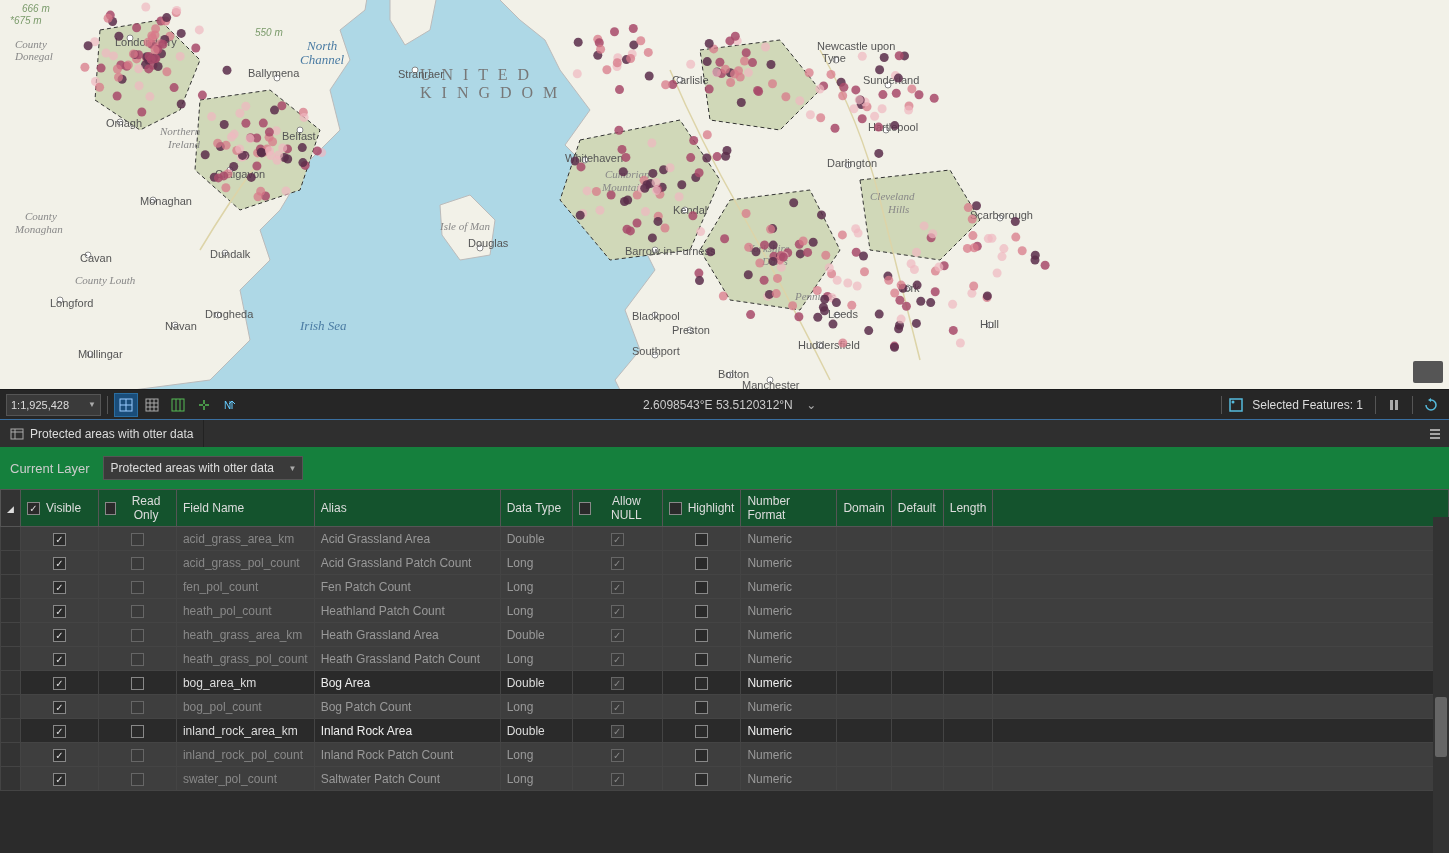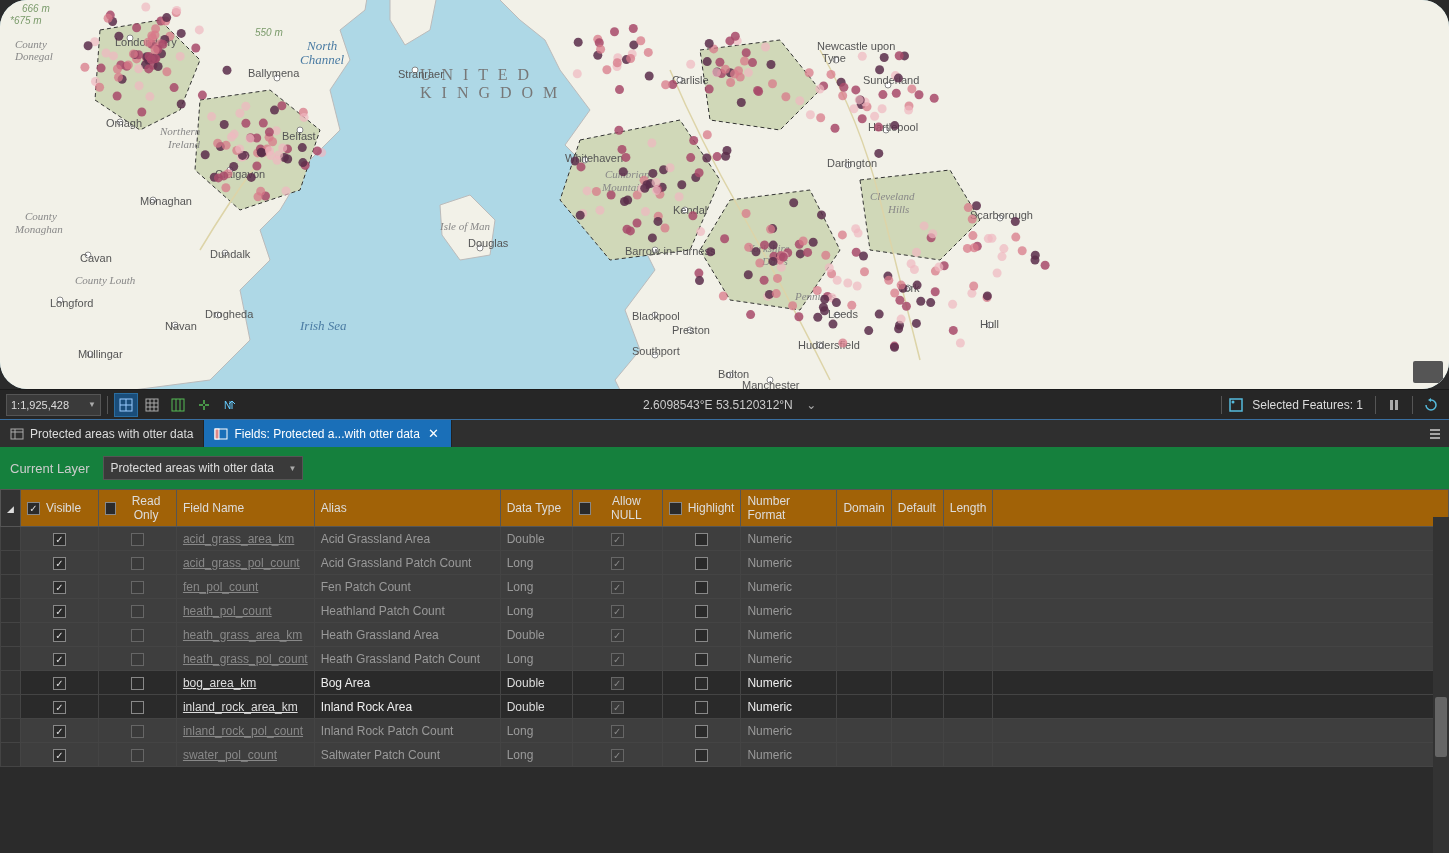--- a/index.html
+++ b/index.html
@@ -13,21 +13,20 @@
   overflow: hidden;
   display: flex;
   flex-direction: column;
 }
 .map-view {
   width: 100%;
   height: 389px;
   background: #aed8e6;
   position: relative;
   overflow: hidden;
-  border-radius: 27px;
 }
 .map-svg { width: 100%; height: 100%; display: block; }
 
 .landmass { fill: #f2f1e8; stroke: #bbb; stroke-width: 1; }
 .protected { fill: #d0d8b8; stroke: #333; stroke-width: 1; stroke-dasharray: 4 3; }
 .road { stroke: #ddd4a8; stroke-width: 1.5; fill: none; }
 .sea-label { fill: #4a7ba3; font-size: 13px; font-style: italic; font-family: Georgia, serif; }
 .place-label { fill: #555; font-size: 11px; }
 .country-label { fill: #777; font-size: 16px; letter-spacing: 3px; font-family: Georgia, serif; text-transform: uppercase; }
 .region-label { fill: #888; font-size: 11px; font-style: italic; font-family: Georgia, serif; }
@@ -114,21 +113,21 @@
   overflow: hidden;
   position: relative;
   background: #2b2b2b;
 }
 .grid {
   border-collapse: collapse;
   width: 100%;
   font-size: 12px;
 }
 .grid th {
-  background: #a16207;
+  background: #14532d;
   border: 1px solid #555;
   padding: 4px 6px;
   text-align: left;
   font-weight: normal;
   color: #ddd;
   height: 26px;
 }
 .grid td {
   border: 1px solid #444;
   padding: 3px 6px;
@@ -166,21 +165,21 @@
 .grid th .th-inner { display: flex; align-items: center; gap: 6px; }
 .vscroll {
   position: absolute; right: 0; top: 28px; bottom: 0; width: 16px;
   background: #333;
 }
 .vscroll .thumb {
   position: absolute; left: 2px; right: 2px; top: 180px; height: 60px;
   background: #666; border-radius: 2px;
 }
 
-.fn-txt { color: #888; text-decoration: underline; }
+.fn-txt { color: #888; }
 .editable .fn-txt { color: #ddd; }
 
 .map-overlay-icon {
   position: absolute; right: 6px; bottom: 6px;
   width: 30px; height: 22px;
   background: #555;
   border-radius: 2px;
 }
 </style>
 </head>
@@ -757,28 +756,20 @@
 
 <div class="tab-strip">
   <div class="tab inactive">
     <svg width="14" height="14">
         <rect x="1" y="2" width="12" height="10" fill="none" stroke="#aaa"></rect>
         <line x1="1" y1="5" x2="13" y2="5" stroke="#aaa"></line>
         <line x1="5" y1="2" x2="5" y2="12" stroke="#aaa"></line>
       </svg>
     <span>Protected areas with otter data</span>
   </div>
-  <div class="tab active">
-    <svg width="14" height="14">
-        <rect x="1" y="2" width="12" height="10" fill="none" stroke="#fff"></rect>
-        <rect x="1" y="2" width="4" height="10" fill="#d88" stroke="#fff"></rect>
-      </svg>
-    <span><span>Fields:</span>  <span>Protected a...with otter data</span></span>
-    <span class="tab-close">✕</span>
-  </div>
   <div class="menu-btn">
     <svg width="14" height="14">
         <line x1="2" y1="3" x2="12" y2="3" stroke="#ccc" stroke-width="1.5"></line>
         <line x1="2" y1="7" x2="12" y2="7" stroke="#ccc" stroke-width="1.5"></line>
         <line x1="2" y1="11" x2="12" y2="11" stroke="#ccc" stroke-width="1.5"></line>
       </svg>
   </div>
 </div>
 
 <div class="toolbar2">
@@ -927,20 +918,35 @@
           <td class="col-alias">Bog Area</td>
           <td class="col-dt"><span style="color:#ddd">Double</span></td>
           <td class="col-null"><span class="chk on dis"></span></td>
           <td class="col-hl"><span class="chk off"></span></td>
           <td class="col-nf">Numeric</td>
           <td class="col-dom"></td>
           <td class="col-def"></td>
           <td class="col-len"></td>
           <td class="col-rest"></td>
         </tr>
+        <tr class="locked">
+          <td class="col-rowhdr"></td>
+          <td class="col-vis"><span class="chk on"></span></td>
+          <td class="col-ro"><span class="chk off dis"></span></td>
+          <td class="col-fn"><span class="fn-txt">bog_pol_count</span></td>
+          <td class="col-alias">Bog Patch Count</td>
+          <td class="col-dt"><span style="color:#999">Long</span></td>
+          <td class="col-null"><span class="chk on dis"></span></td>
+          <td class="col-hl"><span class="chk off"></span></td>
+          <td class="col-nf">Numeric</td>
+          <td class="col-dom"></td>
+          <td class="col-def"></td>
+          <td class="col-len"></td>
+          <td class="col-rest"></td>
+        </tr>
         <tr class="editable">
           <td class="col-rowhdr"></td>
           <td class="col-vis"><span class="chk on"></span></td>
           <td class="col-ro"><span class="chk off "></span></td>
           <td class="col-fn"><span class="fn-txt">inland_rock_area_km</span></td>
           <td class="col-alias">Inland Rock Area</td>
           <td class="col-dt"><span style="color:#ddd">Double</span></td>
           <td class="col-null"><span class="chk on dis"></span></td>
           <td class="col-hl"><span class="chk off"></span></td>
           <td class="col-nf">Numeric</td>

